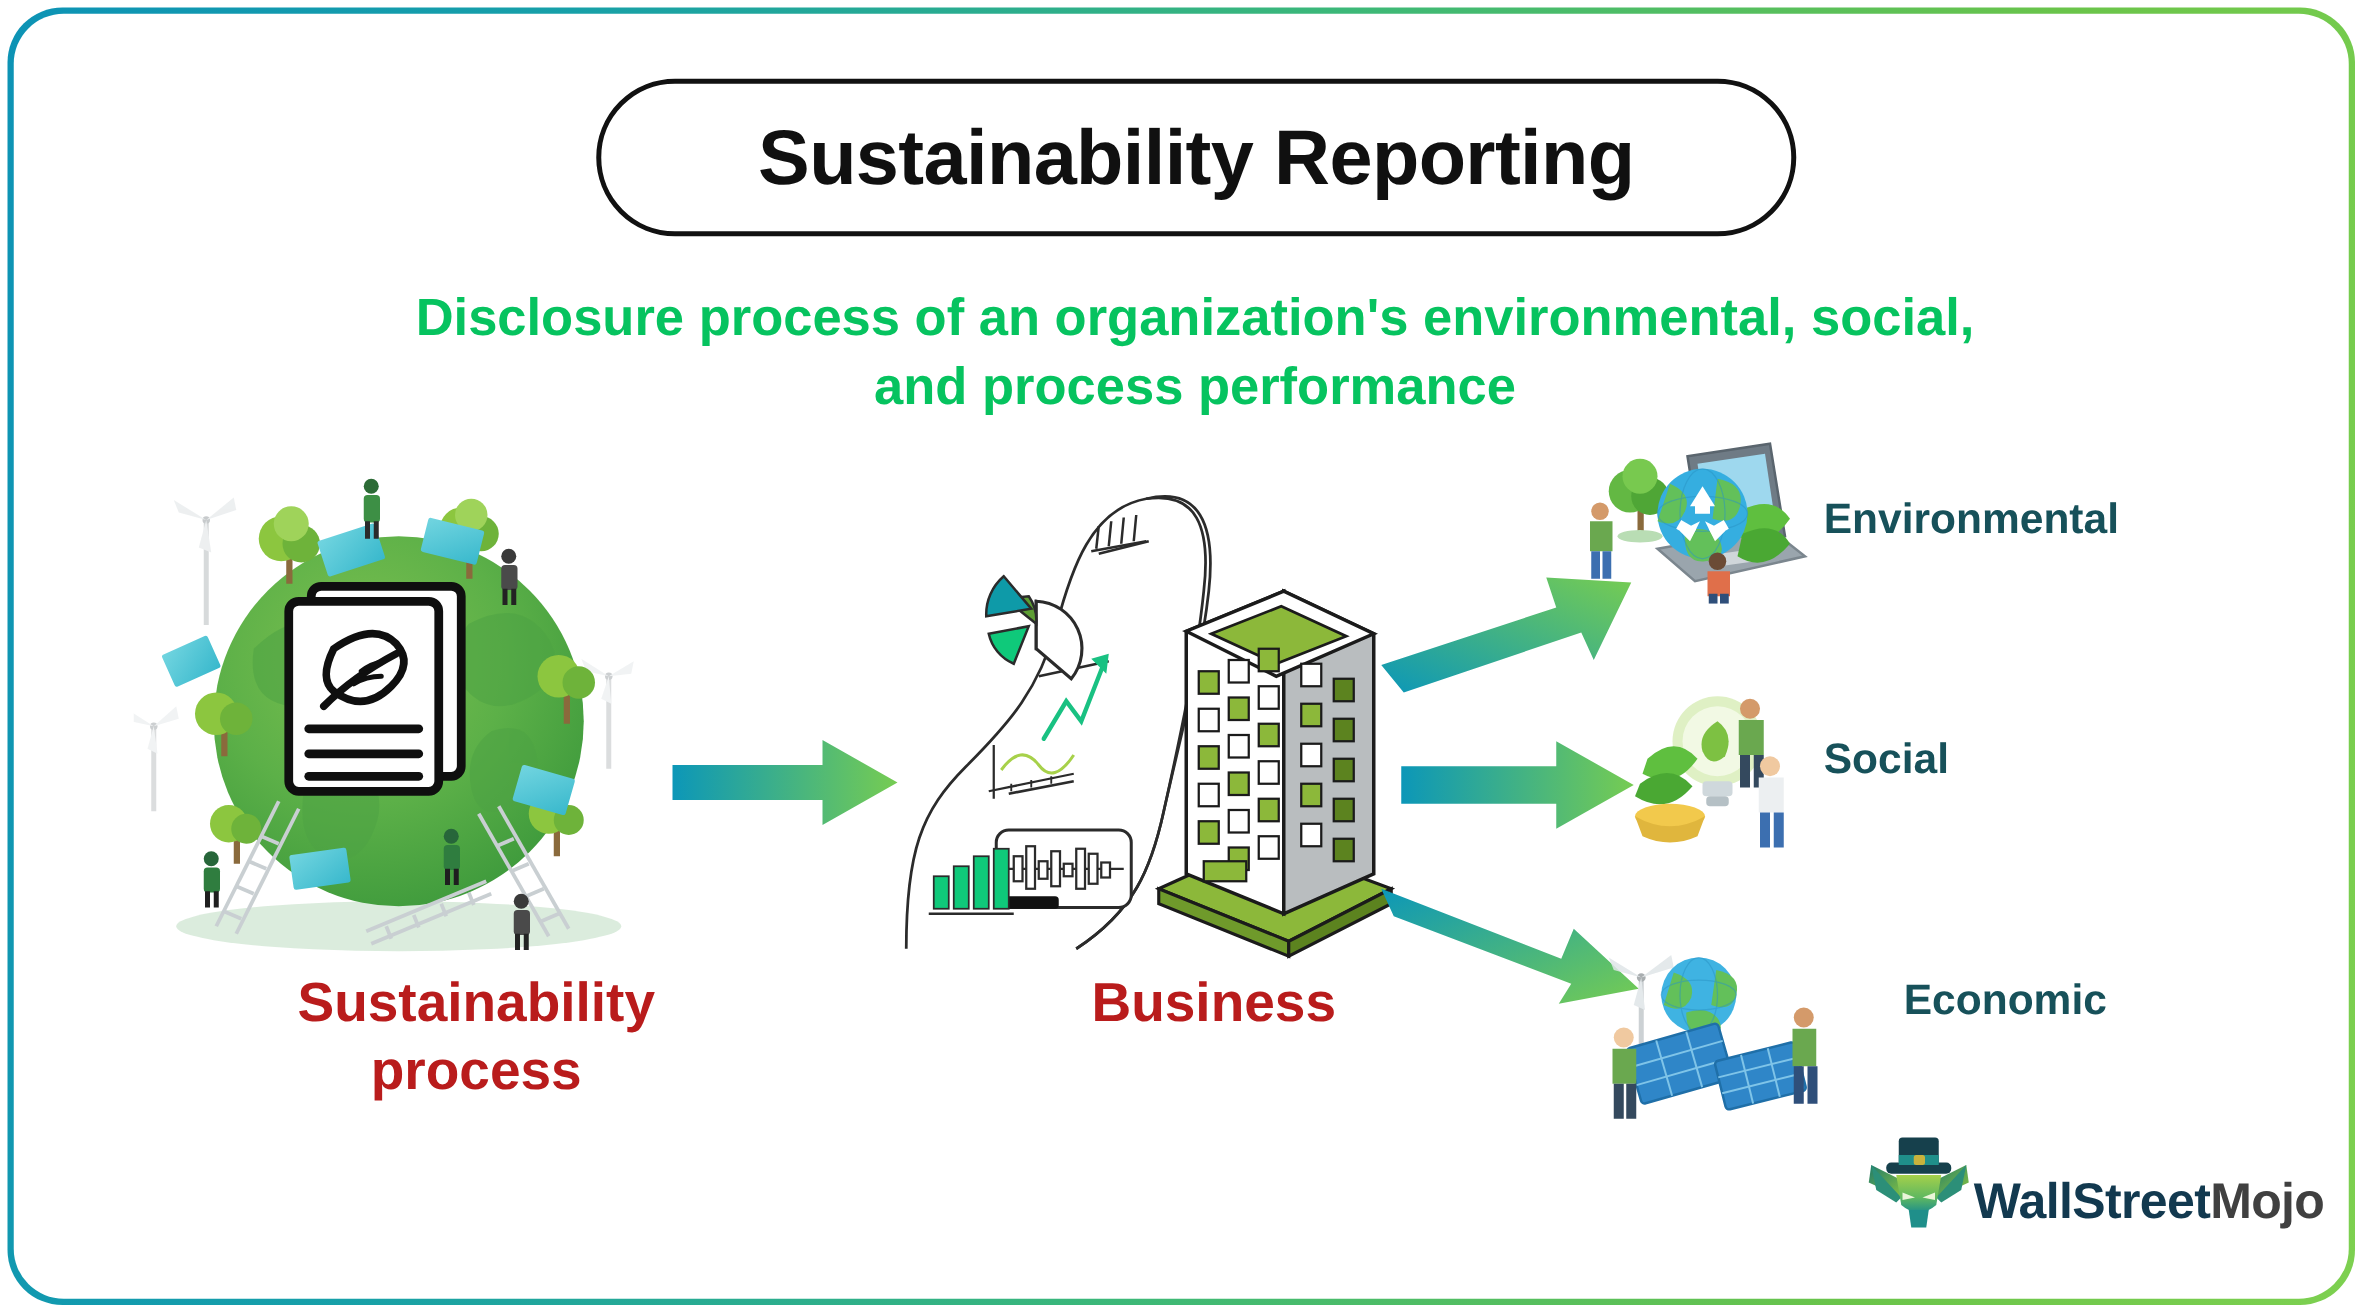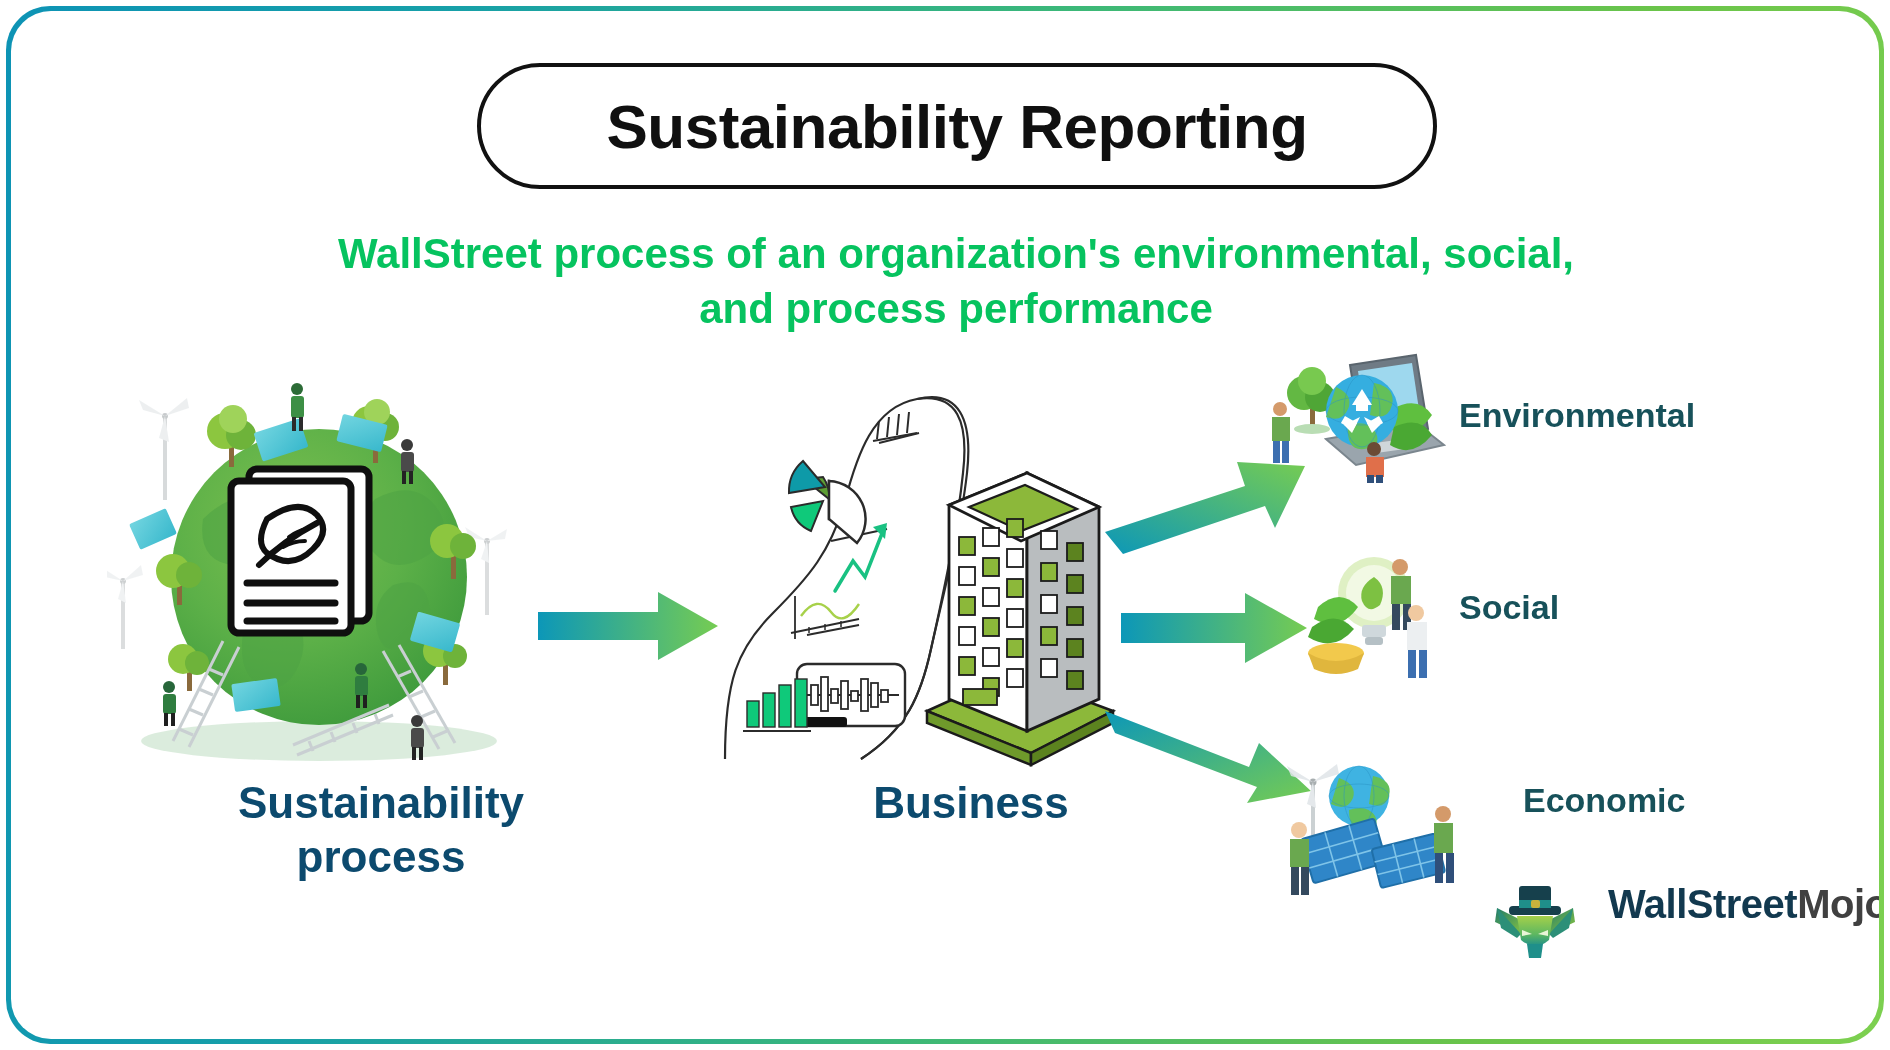--- a/index.html
+++ b/index.html
@@ -54,21 +54,21 @@
     color:#06c35f;
     font-size:42px;
     font-weight:bold;
     line-height:1.32;
     padding:0 120px;
   }
   
   .stage-label{
     position:absolute;
     text-align:center;
-    color:#0c4a6e;
+    color:#b91c1c;
     font-size:44px;
     font-weight:bold;
     line-height:1.22;
   }
   #label-report{ left:60px; top:765px; width:620px; }
   #label-activities{ left:680px; top:765px; width:560px; }
   
   .outcome-label{
     position:absolute;
     color:#17515a;
@@ -80,22 +80,22 @@
   #out-soc{ left:1448px; top:577px; }
   #out-eco{ left:1512px; top:770px; }
 
   
   .arrow-svg{ position:absolute; }
   
   .illus{ position:absolute; }
   
   .logo{
     position:absolute;
-    left:1480px; top:871px;
-    display:flex; align-items:flex-start; gap:29px;
+    left:1480px; top:895px;
+    display:flex; align-items:flex-end; gap:0;
   }
   .logo-word{
     font-size:40px; font-weight:bold; letter-spacing:-.5px;
     display:flex;
   }
   .logo-wall{ color:#12394f; }
   .logo-mojo{ color:#404040; }
   svg{ display:block; }
 </style>
 </head>
@@ -103,21 +103,21 @@
 
 <div id="canvas">
   <div class="card-border">
     <div class="card-inner">
 
       <div class="title-pill">
         <h1>Sustainability Reporting</h1>
       </div>
 
       <div class="subtitle">
-        <span>WallStreet process of an organization's environmental, social,</span><br>
+        <span>Disclosure process of an organization's environmental, social,</span><br>
         <span>and process performance</span>
       </div>
 
       <div class="illus" style="left:96px; top:358px; width:420px; height:400px;">
         <svg width="420" height="400" viewBox="0 0 420 400">
           <defs>
             <radialGradient id="globeG" cx="40%" cy="33%" r="72%">
               <stop offset="0%" stop-color="#7cc04f"></stop>
               <stop offset="55%" stop-color="#5cb048"></stop>
               <stop offset="100%" stop-color="#3e9a3c"></stop>

